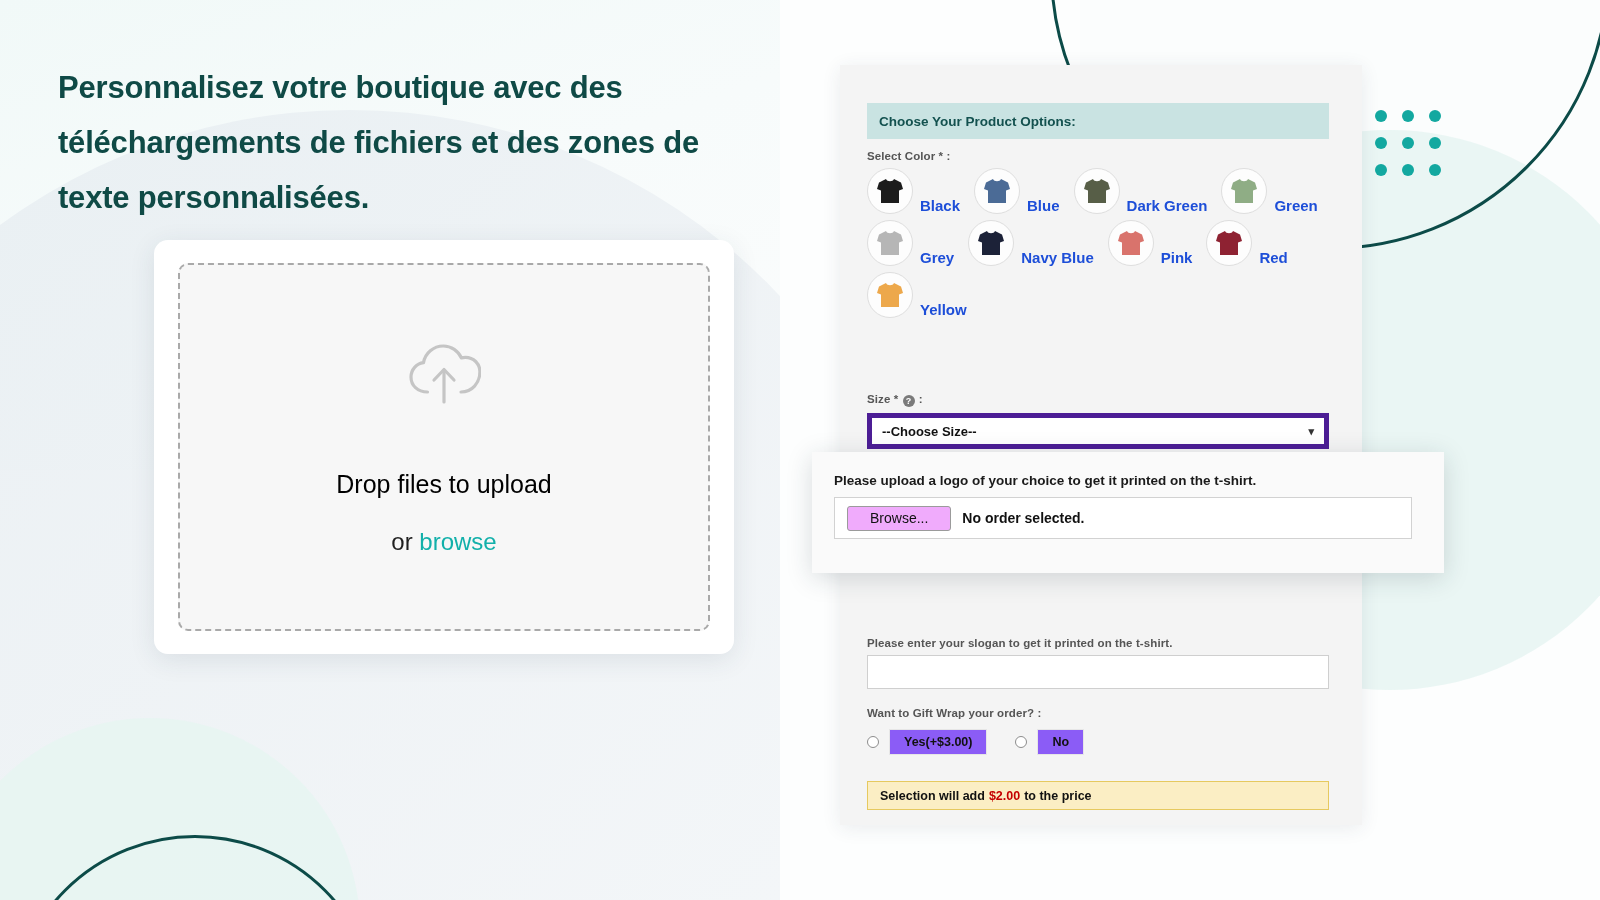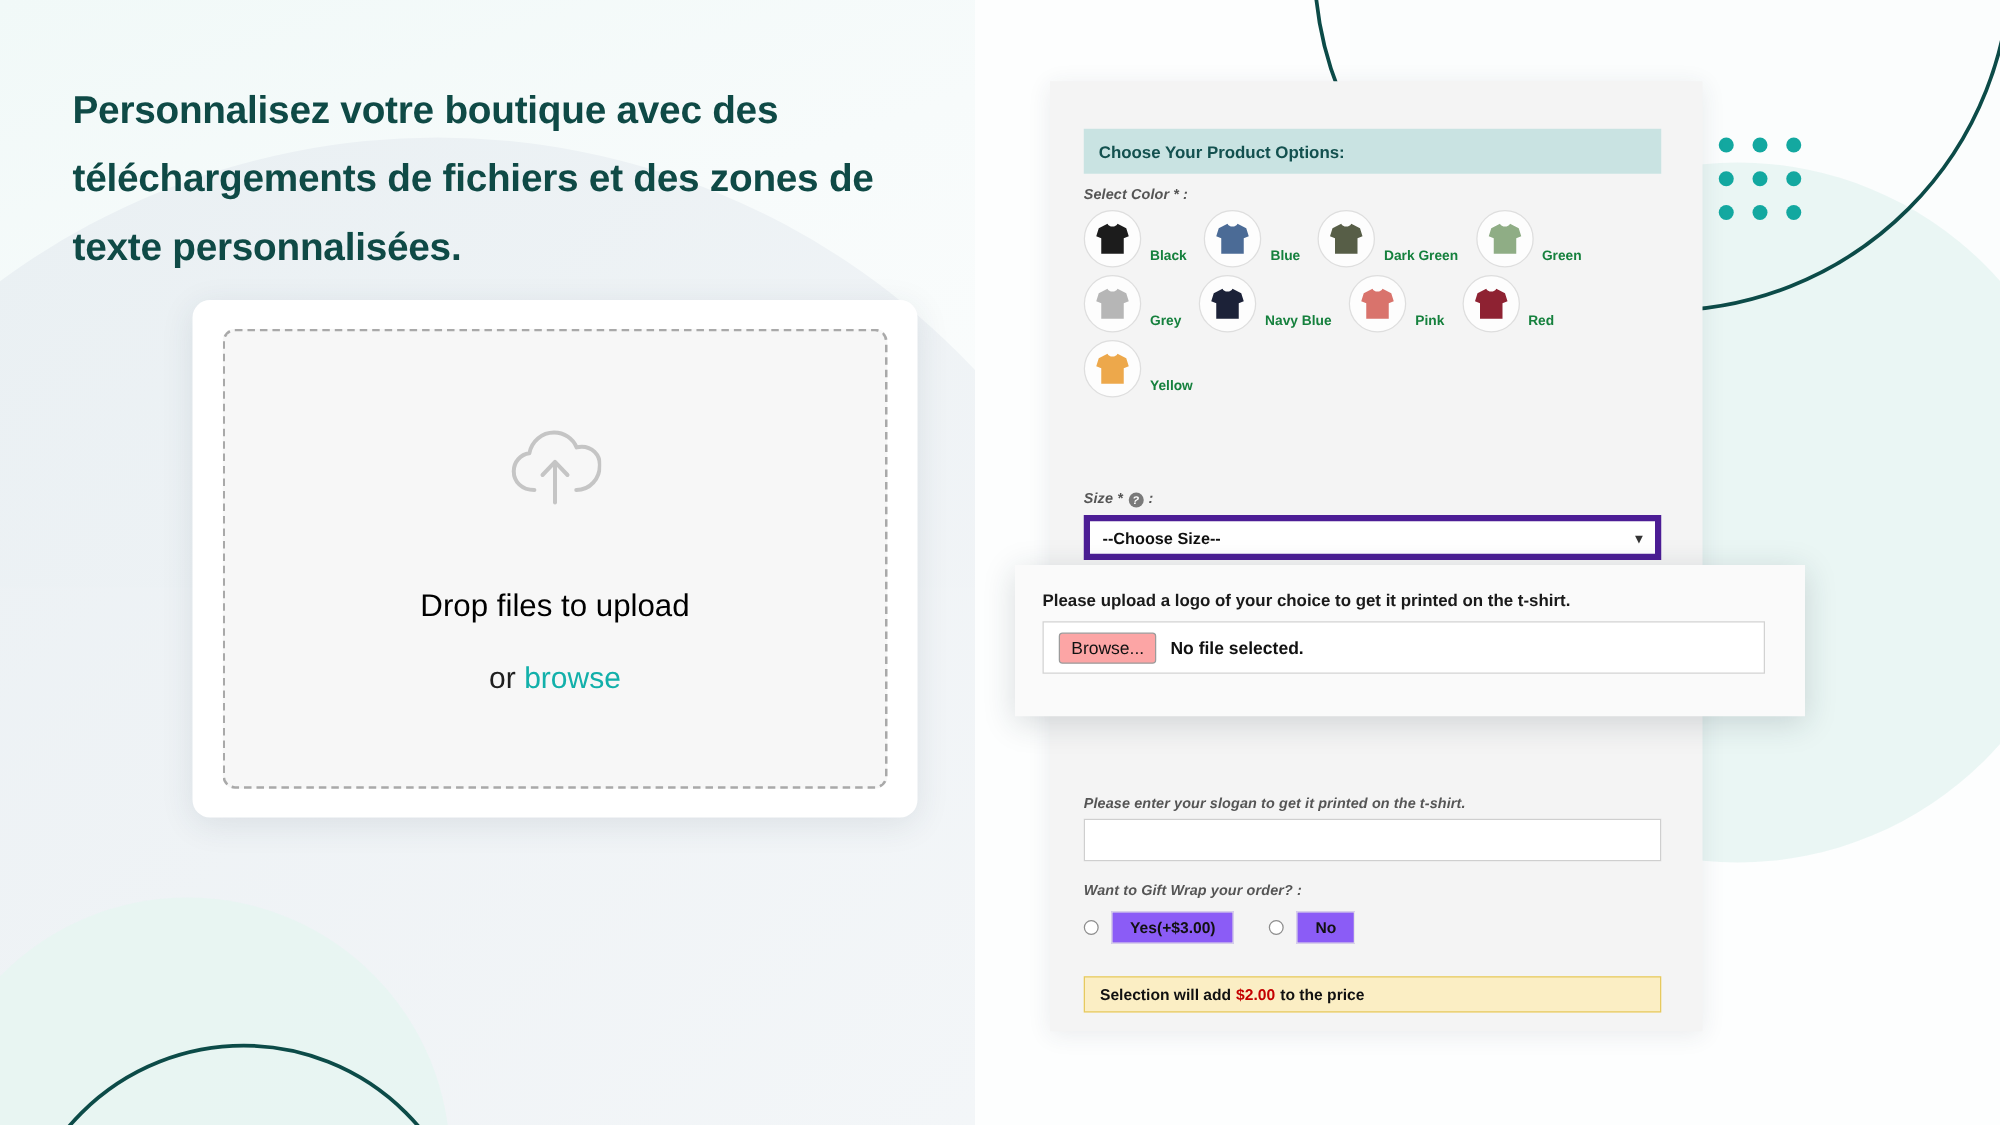--- a/index.html
+++ b/index.html
@@ -101,21 +101,20 @@
   }
   .panel-header {
     position: absolute; left: 27px; top: 38px; width: 462px; height: 36px;
     background: #c9e3e2;
     display: flex; align-items: center; padding-left: 12px;
     font-size: 13.5px; font-weight: bold; color: #13514f;
   }
   .field-label {
     font-size: 11.5px; color: #555; font-weight: 600;
     letter-spacing: .1px;
-    font-style: italic;
   }
   .help-dot {
     display: inline-block; width: 12px; height: 12px;
     border-radius: 50%; background: #7a7a7a; color: #fff;
     font-size: 9px; font-weight: bold; text-align: center;
     line-height: 12px; vertical-align: -1px; margin: 0 1px;
   }
 
   #color-section { position: absolute; left: 27px; top: 85px; width: 470px; }
   .swatch-rows { margin-top: 6px; }
@@ -123,21 +122,21 @@
   .swatch {
     display: flex; align-items: center; margin-right: 6px;
   }
   .swatch-circle {
     width: 46px; height: 46px; border-radius: 50%;
     background: #fdfdfd; border: 1px solid #dedede;
     display: flex; align-items: center; justify-content: center;
     flex: 0 0 auto;
   }
   .swatch-name {
-    font-size: 11px; font-weight: bold; color: #15803d;
+    font-size: 15px; font-weight: bold; color: #1d4ed8;
     margin-left: 7px; margin-right: 8px; white-space: nowrap; margin-top: 28px;
   }
 
   #size-section { position: absolute; left: 27px; top: 328px; width: 462px; }
   .select-box {
     margin-top: 6px; width: 462px; height: 36px;
     background: #fff; border: 5px solid #4c1d95;
     display: flex; align-items: center; justify-content: space-between;
     padding: 0 10px;
     font-size: 13px; font-weight: bold; color: #111;
@@ -211,22 +210,22 @@
     position: absolute; left: 22px; top: 21px;
     font-size: 13.5px; font-weight: 600; color: #1a1a1a;
   }
   .ov-file-box {
     position: absolute; left: 22px; top: 45px;
     width: 578px; height: 42px;
     background: #fff; border: 1px solid #d2d2d2;
     display: flex; align-items: center; padding-left: 12px;
   }
   .ov-browse-btn {
-    height: 25px; padding: 0 9px;
-    background: #fca5a5; border: 1px solid #9b9b9b; border-radius: 3px;
+    height: 25px; padding: 0 22px;
+    background: #f0abfc; border: 1px solid #9b9b9b; border-radius: 3px;
     font-family: "Liberation Sans", sans-serif;
     font-size: 14px; color: #111; cursor: pointer;
     display: flex; align-items: center;
   }
   .ov-file-status {
     font-size: 14px; font-weight: bold; color: #111; margin-left: 11px;
   }
 </style>
 </head>
 <body>
@@ -414,15 +413,15 @@
     <span class="amount">$2.00</span>
     <span>to the price</span>
   </div>
 
 </div>
 
 <div id="upload-overlay">
   <div class="ov-title">Please upload a logo of your choice to get it printed on the t-shirt.</div>
   <div class="ov-file-box">
     <button class="ov-browse-btn">Browse...</button>
-    <span class="ov-file-status">No file selected.</span>
+    <span class="ov-file-status">No order selected.</span>
   </div>
 </div>
 
 </body></html>

